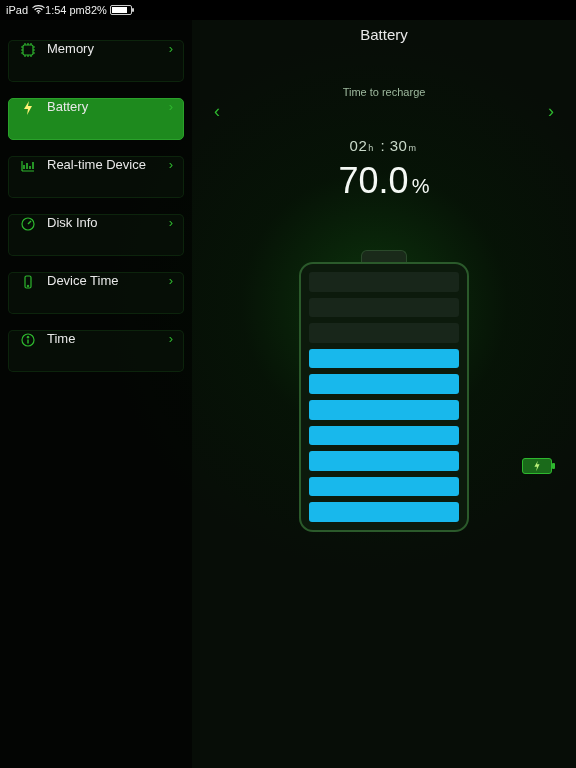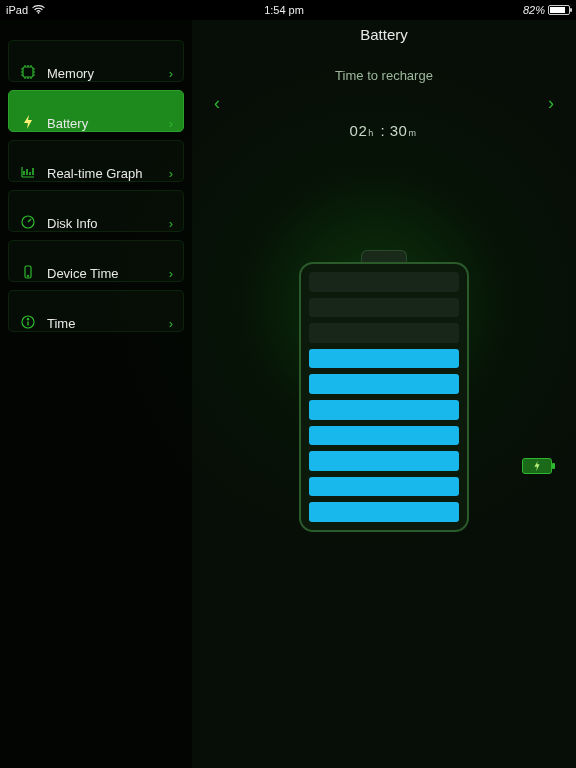--- a/index.html
+++ b/index.html
@@ -2,45 +2,45 @@
 <html><head>
 <meta charset="utf-8">
 <style>
   * { box-sizing: border-box; margin: 0; padding: 0; }
   html, body { width: 576px; height: 768px; overflow: hidden; font-family: -apple-system, Helvetica, Arial, sans-serif; }
   body { background: #000; color: #fff; position: relative; }
 
   
   .status-bar {
     position: absolute; top: 0; left: 0; right: 0; height: 20px;
-    display: flex; align-items: center; justify-content: space-between;
+    display: flex; align-items: center; justify-content: flex-start;
     padding: 0 6px; font-size: 11px; color: #eee;
   }
   .status-left { display: flex; align-items: center; gap: 4px; }
-  .status-right { display: flex; align-items: center; gap: 3px; font-style: italic; }
+  .status-right { display: flex; align-items: center; gap: 3px; }
   .wifi-icon { display: inline-block; }
   .batt-icon { width: 22px; height: 10px; border: 1px solid #ccc; border-radius: 2px; position: relative; }
   .batt-icon::after { content:""; position:absolute; right:-3px; top:2px; width:2px; height:4px; background:#ccc; border-radius:1px;}
   .batt-fill { position:absolute; left:1px; top:1px; bottom:1px; background:#fff; }
 
   
   .app {
     position: absolute; top: 20px; left: 0; right: 0; bottom: 0;
     display: flex;
     background: radial-gradient(ellipse 380px 380px at 65% 38%, rgba(16,84,16,0.55) 0%, rgba(5,30,5,0.35) 35%, rgba(0,0,0,0) 70%), #070d07;
   }
 
   
   .sidebar {
     width: 192px; flex: 0 0 192px; padding: 20px 8px 0 8px;
     background: rgba(0,0,0,0.55);
   }
   .side-item {
-    display: flex; align-items: flex-end; gap: 10px;
-    height: 42px; padding: 0 10px; margin-bottom: 8px;
+    display: flex; align-items: flex-start; gap: 10px;
+    height: 42px; padding: 0 10px; margin-bottom: 16px;
     border-radius: 5px;
     background: rgba(10,25,10,0.45);
     border: 1px solid rgba(20,60,20,0.5);
     color: #e8e8e8; font-size: 13px;
     cursor: pointer;
     position: relative;
   }
   .side-item.active {
     background: #1e8a1e;
     border-color: #2aa12a;
@@ -57,21 +57,21 @@
     text-align: center; font-size: 15px; color: #e8e8e8;
   }
 
   .carousel {
     position: absolute; top: 48px; left: 0; right: 0;
     display: flex; align-items: center; justify-content: space-between;
     padding: 0 16px;
   }
   .car-arrow { color: #2eb82e; font-size: 18px; cursor: pointer; padding: 6px; }
   .car-center { text-align: center; color: #c9d9c9; }
-  .car-caption { font-size: 13px; color: #9db89d; margin-bottom: 6px; }
+  .car-caption { font-size: 11px; color: #9db89d; margin-bottom: 6px; margin-top: 18px; }
   .car-time { font-size: 15px; letter-spacing: 0.5px; margin-top: 39px; }
   .car-time .unit { font-size: 9px; margin: 0 2px 0 1px; color: #c0d0c0;}
 
   .big-pct {
     position: absolute; top: 140px; left: 0; right: 0;
     text-align: center; font-size: 36px; font-weight: 300; color: #f4f8f4;
   }
   .big-pct .pct-sign { font-size: 20px; margin-left: 3px; }
 
   
@@ -155,21 +155,21 @@
       <span class="side-chevron">›</span>
     </div>
 
     <div class="side-item">
       <span class="side-icon">
         <svg width="18" height="18" viewBox="0 0 18 18">
             <path d="M3 14V4 M3 14H15" stroke-width="1.2"></path>
             <path d="M5 12V8 M8 12V6 M11 12V9 M14 12V5" stroke-width="1.6"></path>
           </svg>
       </span>
-      <span class="label">Real-time Graph</span>
+      <span class="label">Real-time Device</span>
       <span class="side-chevron">›</span>
     </div>
 
     <div class="side-item">
       <span class="side-icon">
         <svg width="18" height="18" viewBox="0 0 18 18">
             <circle cx="9" cy="9" r="6" stroke-width="1.2"></circle>
             <path d="M9 9 L12 6" stroke-width="1.4"></path>
           </svg>
       </span>
@@ -211,20 +211,23 @@
         <div class="car-caption">Time to recharge</div>
         <div class="car-time">
           <span>02</span><span class="unit">h</span>
           <span>:</span>
           <span>30</span><span class="unit">m</span>
         </div>
       </div>
       <div class="car-arrow">›</div>
     </div>
 
+    <div class="big-pct">
+      <span>70.0</span><span class="pct-sign">%</span>
+    </div>
 
     <div class="battery-wrap">
       <div class="battery-tip"></div>
       <div class="battery-body" id="battery-body">
           <div class="bar"></div>
           <div class="bar"></div>
           <div class="bar"></div>
           <div class="bar on" style="background: rgb(24, 184, 236);"></div>
           <div class="bar on" style="background: rgb(24, 184, 236);"></div>
           <div class="bar on" style="background: rgb(24, 184, 236);"></div>

